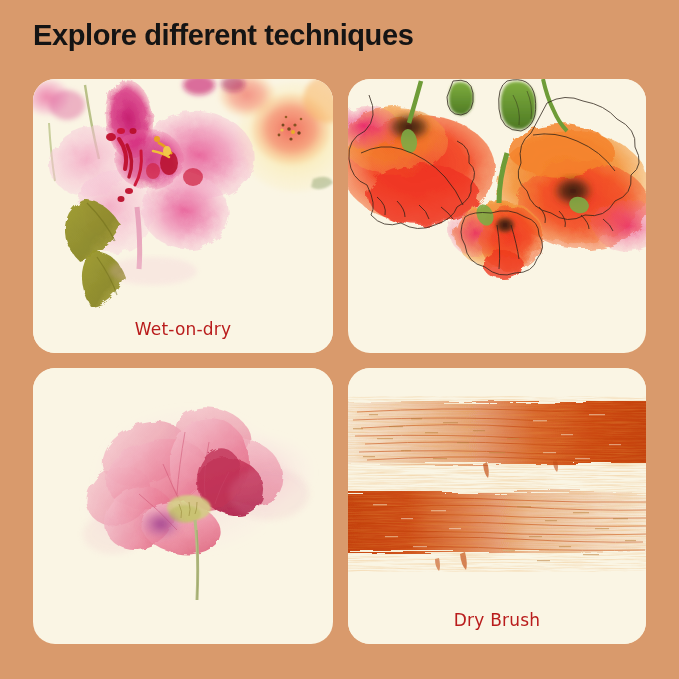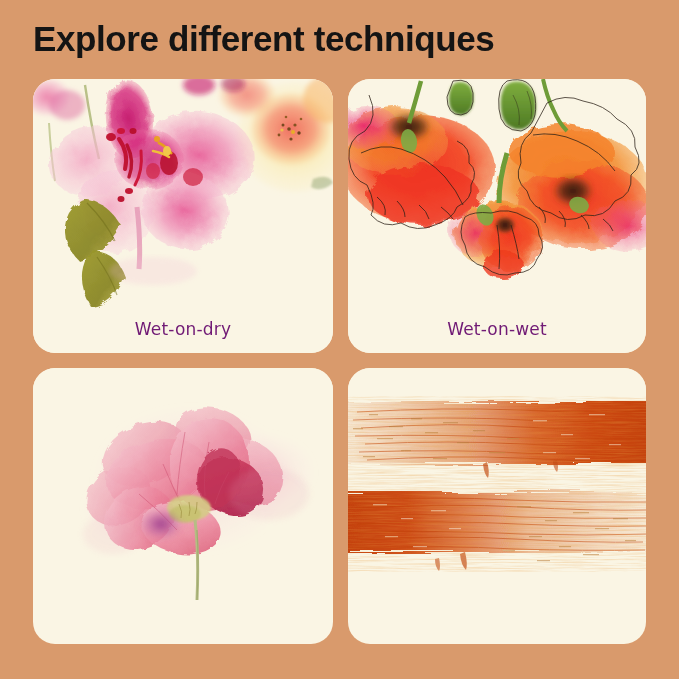--- a/index.html
+++ b/index.html
@@ -18,21 +18,21 @@
     height: 679px;
     background: #d99a6c;
     box-sizing: border-box;
   }
   #page-title {
     position: absolute;
     left: 33px;
     top: 19px;
     font-family: "Liberation Sans", sans-serif;
     font-weight: bold;
-    font-size: 35px;
+    font-size: 29px;
     letter-spacing: -0.4px;
     color: #141414;
     white-space: nowrap;
   }
   .card {
     position: absolute;
     background: #faf5e4;
     border-radius: 22px;
     overflow: hidden;
   }
@@ -53,21 +53,21 @@
     position: absolute;
     left: 0;
     right: 0;
     bottom: 0;
     height: 44px;
     line-height: 40px;
     text-align: center;
     font-family: "DejaVu Sans", sans-serif;
     font-size: 17px;
     letter-spacing: 0.2px;
-    color: #701a75;
+    color: #b91c1c;
     background: #faf5e4;
   }
   #card-wet-on-dry  { left: 33px;  top: 79px;  width: 300px; height: 274px; }
   #card-wet-on-wet  { left: 348px; top: 79px;  width: 298px; height: 274px; }
   #card-glazing     { left: 33px;  top: 368px; width: 300px; height: 276px; }
   #card-dry-brush   { left: 348px; top: 368px; width: 298px; height: 276px; }
 </style>
 </head>
 <body>
 
@@ -301,21 +301,20 @@
 
         <g>
           <path d="M108 4 q14 -4 18 10 q2 18 -10 22 q-14 0 -14 -16 q0 -12 6 -16 z" fill="url(#g2bud)" filter="url(#blur2s)"></path>
           <path d="M106 2 q18 -4 20 12 q2 20 -12 22 q-14 0 -14 -18 z" stroke="#2b2118" stroke-width="0.9" fill="none" opacity="0.85"></path>
           <path d="M162 4 q20 -6 26 14 q4 26 -12 32 q-20 2 -22 -20 q-2 -20 8 -26 z" fill="url(#g2bud)" filter="url(#blur2s)"></path>
           <path d="M160 2 q24 -6 28 16 q4 28 -14 34 q-20 0 -22 -22 q-2 -22 8 -28 z" stroke="#2b2118" stroke-width="0.9" fill="none" opacity="0.85"></path>
           <path d="M166 16 q8 14 6 30 m8 -34 q6 14 4 28" stroke="#2b2118" stroke-width="0.7" fill="none" opacity="0.6"></path>
         </g>
       </svg>
     </div>
-    <div class="card-label">Wet-on-wet</div>
   </div>
 
   <div class="card" id="card-glazing">
     <div class="card-art">
       <svg viewBox="0 0 300 232" preserveAspectRatio="xMidYMid slice">
         <defs>
           <linearGradient id="g3petalA" x1="0%" y1="0%" x2="100%" y2="100%">
             <stop offset="0%" stop-color="#f6cdd6" stop-opacity="0.75"></stop>
             <stop offset="60%" stop-color="#ea8099" stop-opacity="0.85"></stop>
             <stop offset="100%" stop-color="#d8536f" stop-opacity="0.9"></stop>
@@ -521,15 +520,16 @@
             <rect x="102" y="160" width="12" height="1.2"></rect>
             <rect x="66" y="178" width="14" height="1.2"></rect>
           </g>
           <path d="M118 184 q3 12 1 18 q-5 -5 -6 -16 z" fill="#c24d17" opacity="0.7"></path>
           <path d="M92 190 q2 9 0 13 q-4 -4 -4 -12 z" fill="#c24d17" opacity="0.6"></path>
         </g>
 
         <rect x="0" y="28" width="300" height="176" filter="url(#grain4)" fill="#fff" opacity="0.45"></rect>
       </svg>
     </div>
+    <div class="card-label">Dry Brush</div>
   </div>
 
 </div>
 
 </body></html>

